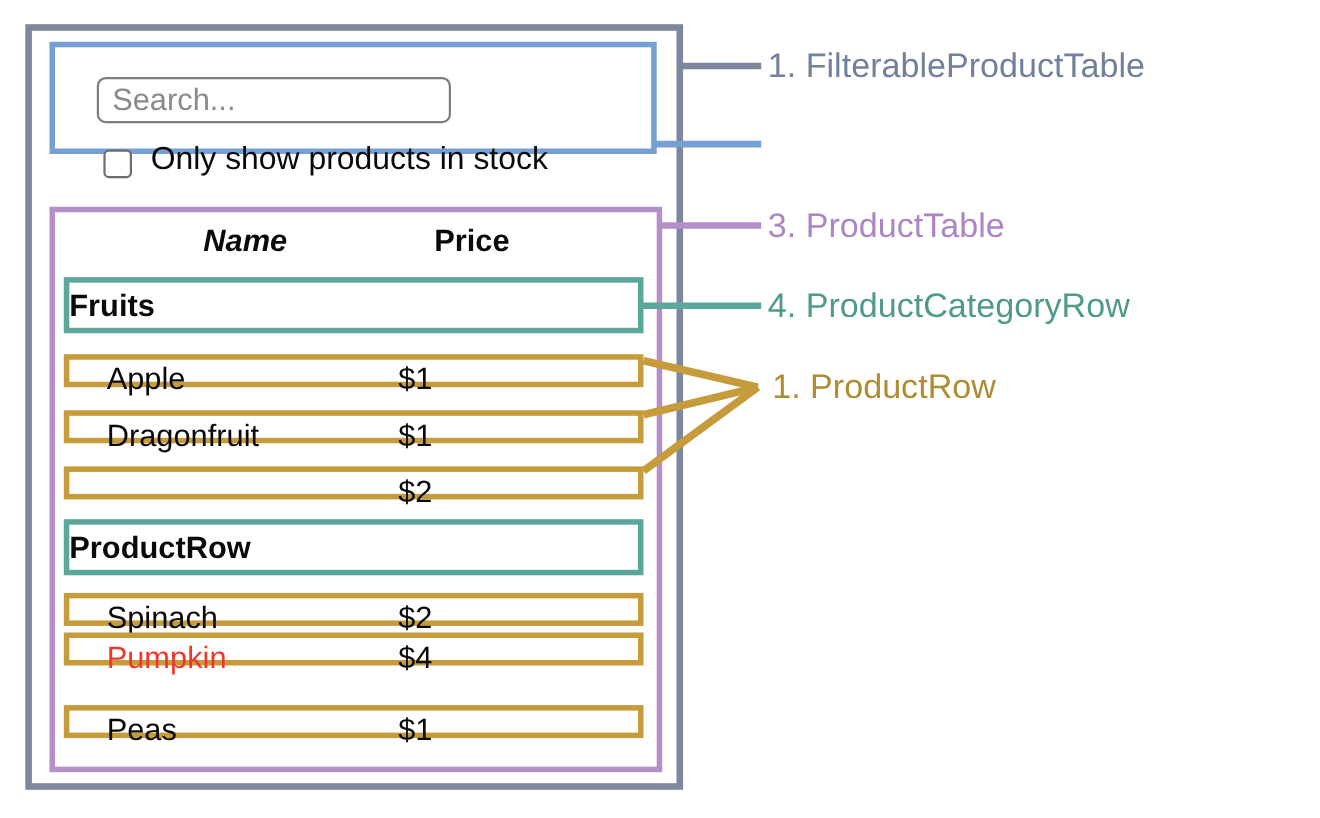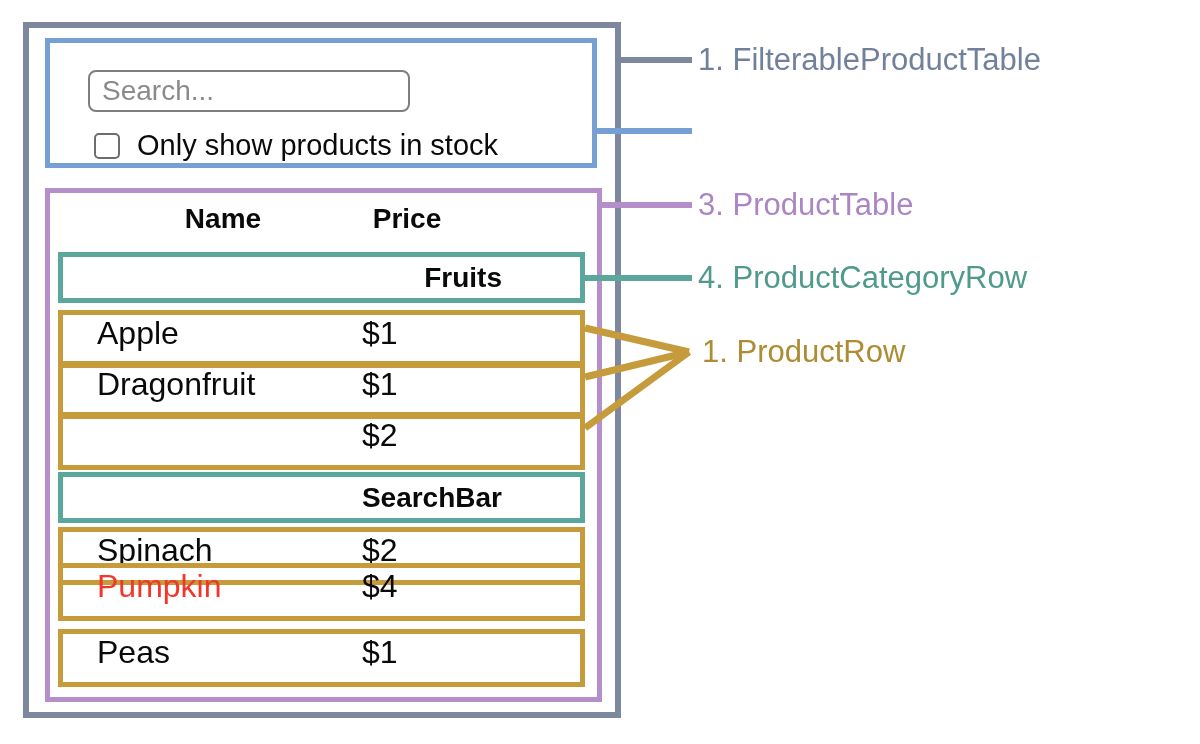--- a/index.html
+++ b/index.html
@@ -3,44 +3,44 @@
 <meta charset="utf-8">
 <style>
   html,body{margin:0;padding:0;background:#ffffff;}
   #canvas{
     position:relative;width:1200px;height:744px;background:#ffffff;overflow:hidden;
     font-family:"Liberation Sans","DejaVu Sans",sans-serif;color:#0a0a0a;
   }
   .box{position:absolute;box-sizing:border-box;background:transparent;}
   
   .outer-box{left:23px;top:22px;width:598px;height:696px;border:6px solid var(--gray);}
-  .searchbar-box{left:45px;top:38px;width:552px;height:130px;border:5px solid var(--blue);}
+  .searchbar-box{left:45px;top:38px;width:552px;height:102px;border:5px solid var(--blue);}
   .table-box{left:45px;top:188px;width:557px;height:514px;border:5px solid var(--purple);}
   
   .search-input{
     position:absolute;left:38px;top:27px;width:322px;height:42px;box-sizing:border-box;
     border:2px solid var(--input_border);border-radius:8px;padding:0 12px;
     font-family:inherit;font-size:28px;color:#333;outline:none;background:#fff;
   }
   .search-input::placeholder{color:var(--placeholder);opacity:1;}
-  .stock-row{position:absolute;left:44px;top:86px;display:flex;align-items:center;gap:17px;}
+  .stock-row{position:absolute;left:44px;top:86px;display:flex;align-items:flex-end;gap:17px;}
   .checkbox{width:26px;height:26px;box-sizing:border-box;border:2px solid #6d6d6d;border-radius:5px;background:#fff;flex:none;}
   .stock-label{font-size:29px;white-space:nowrap;}
   
   .col-header{position:absolute;top:10px;transform:translateX(-50%);font-size:28px;font-weight:bold;line-height:32px;}
-  .col-header.name{left:173px;}
-  .col-header.price{left:357px;}
+  .col-header.name{left:173px;font-style:italic;}
+  .col-header.price{left:379px;}
   .category-row{
     position:absolute;left:8px;width:527px;height:51px;box-sizing:border-box;
-    border:5px solid var(--teal);display:flex;align-items:center;justify-content:flex-end;
+    border:5px solid var(--teal);display:flex;align-items:center;justify-content:flex-start;
     padding-right:78px;font-size:28px;font-weight:bold;
   }
   .product-row{
-    position:absolute;left:8px;width:527px;height:58px;box-sizing:border-box;
-    border:5px solid var(--gold);font-size:32px;
+    position:absolute;left:8px;width:527px;height:30px;box-sizing:border-box;
+    border:5px solid var(--gold);font-size:28px;margin-top:12px;
   }
   .product-row .pname{position:absolute;left:34px;top:0;line-height:36px;}
   .product-row .pprice{position:absolute;left:299px;top:0;line-height:36px;}
   .oos{color:var(--red);}
   
   .legend-item{position:absolute;left:698px;font-size:31px;line-height:36px;white-space:nowrap;}
   .lg1{top:42px;color:var(--label_gray);}
   .lg2{top:113px;color:var(--label_blue);}
   .lg3{top:187px;color:var(--label_purple);}
   .lg4{top:260px;color:var(--label_teal);}
@@ -77,21 +77,21 @@
       </div>
       <div class="product-row" style="top:168px;">
         <span class="pname">Dragonfruit</span>
         <span class="pprice">$1</span>
       </div>
       <div class="product-row" style="top:219px;">
         <span class="pprice">$2</span>
       </div>
 
       <div class="category-row" style="top:279px;">
-        <span>SearchBar</span>
+        <span>ProductRow</span>
       </div>
 
       <div class="product-row" style="top:334px;">
         <span class="pname">Spinach</span>
         <span class="pprice">$2</span>
       </div>
       <div class="product-row" style="top:370px;text-align:center;">
         <span class="pname oos">Pumpkin</span>
         <span class="pprice">$4</span>
       </div>

